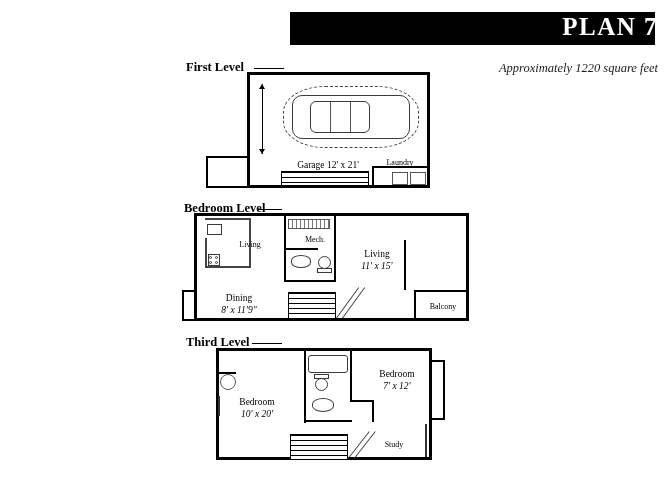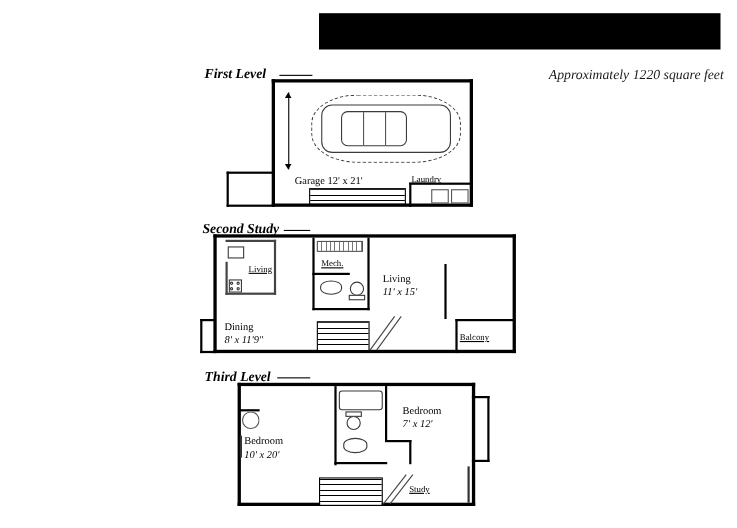--- a/index.html
+++ b/index.html
@@ -48,21 +48,20 @@
     font-size: 12.5px;
     color: #1a1a1a;
   }
   .subtitle.l1 { top: 46px; }
   .subtitle.l2 { top: 61px; }
 
   
   .level-label {
     position: absolute;
     font-family: "Liberation Serif", serif;
-    font-style: italic;
     font-weight: bold;
     font-size: 12.5px;
     white-space: nowrap;
   }
   .lbl-first  { left: 186px; top: 60px; }
   .lbl-second { left: 184px; top: 201px; }
   .lbl-third  { left: 186px; top: 335px; }
 
   
   .rule {
@@ -76,23 +75,24 @@
 
   
   .wall { position: absolute; background: #000000; }
   .thin { position: absolute; background: #3a3a3a; }
   .boxthin { position: absolute; border: 1px solid #555; box-sizing: border-box; }
   .rm-label {
     position: absolute;
     font-family: "Liberation Serif", serif;
     font-size: 9.5px;
     line-height: 11px;
+    text-align: center;
     white-space: nowrap;
   }
-  .rm-label.sm { font-size: 8px; line-height: 9.5px; text-decoration: underline; }
+  .rm-label.sm { font-size: 8px; line-height: 9.5px; }
   .dim { font-style: italic; }
 
   
   .car-outline {
     position: absolute;
     border: 1px dashed #444;
     border-radius: 42px / 26px;
     box-sizing: border-box;
   }
   .car-body {
@@ -172,20 +172,21 @@
     border-radius: 50%;
     clip-path: polygon(0 0, 100% 0, 100% 100%, 0 100%);
   }
 </style>
 </head>
 <body>
 
 <div id="page">
 
   <div class="title-bar"></div>
+  <div class="title-text">PLAN 7</div>
   <div class="subtitle l2">Approximately 1220 square feet</div>
 
   <div class="level-label lbl-first">First Level</div>
   <div class="rule rule-first"></div>
 
   <div class="wall" style="left:247px; top:72px; width:3px; height:116px;"></div>
   <div class="wall" style="left:247px; top:72px; width:183px; height:3px;"></div>
   <div class="wall" style="left:427px; top:72px; width:3px; height:116px;"></div>
   <div class="wall" style="left:247px; top:185px; width:183px; height:3px;"></div>
 
@@ -204,21 +205,21 @@
   <div class="rm-label" style="left:268px; top:160px; width:120px;">Garage 12' x 21'</div>
 
   <div class="stairs" style="left:281px; top:171px; width:88px; height:15px;"></div>
 
   <div class="wall" style="left:372px; top:166px; width:2px; height:22px;"></div>
   <div class="wall" style="left:372px; top:166px; width:56px; height:2px;"></div>
   <div class="rm-label sm" style="left:374px; top:158px; width:52px;">Laundry</div>
   <div class="boxthin" style="left:392px; top:172px; width:16px; height:13px;"></div>
   <div class="boxthin" style="left:410px; top:172px; width:16px; height:13px;"></div>
 
-  <div class="level-label lbl-second">Second Study</div>
+  <div class="level-label lbl-second">Bedroom Level</div>
   <div class="rule rule-second"></div>
 
   <div class="wall" style="left:194px; top:213px; width:3px; height:108px;"></div>
   <div class="wall" style="left:194px; top:213px; width:275px; height:3px;"></div>
   <div class="wall" style="left:466px; top:213px; width:3px; height:108px;"></div>
   <div class="wall" style="left:194px; top:318px; width:275px; height:3px;"></div>
 
   <div class="wall" style="left:182px; top:290px; width:14px; height:2px;"></div>
   <div class="wall" style="left:182px; top:290px; width:2px; height:31px;"></div>
   <div class="wall" style="left:182px; top:319px; width:14px; height:2px;"></div>

